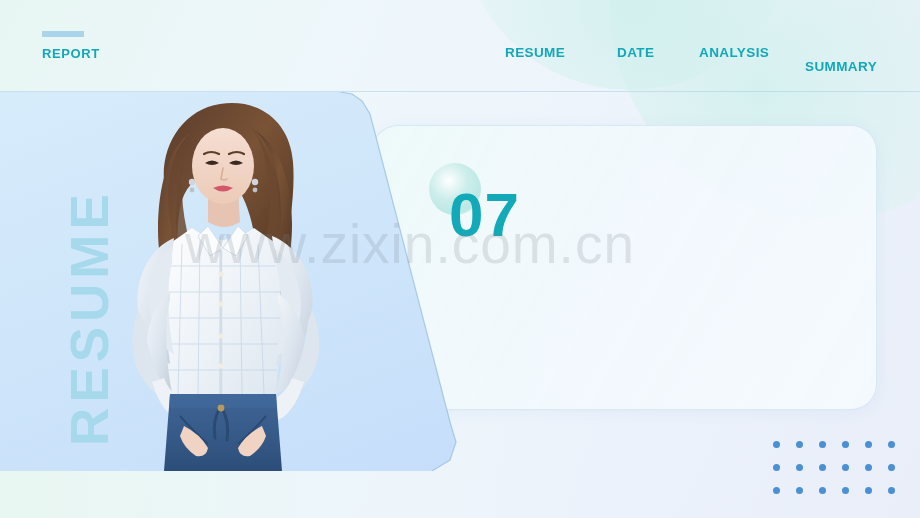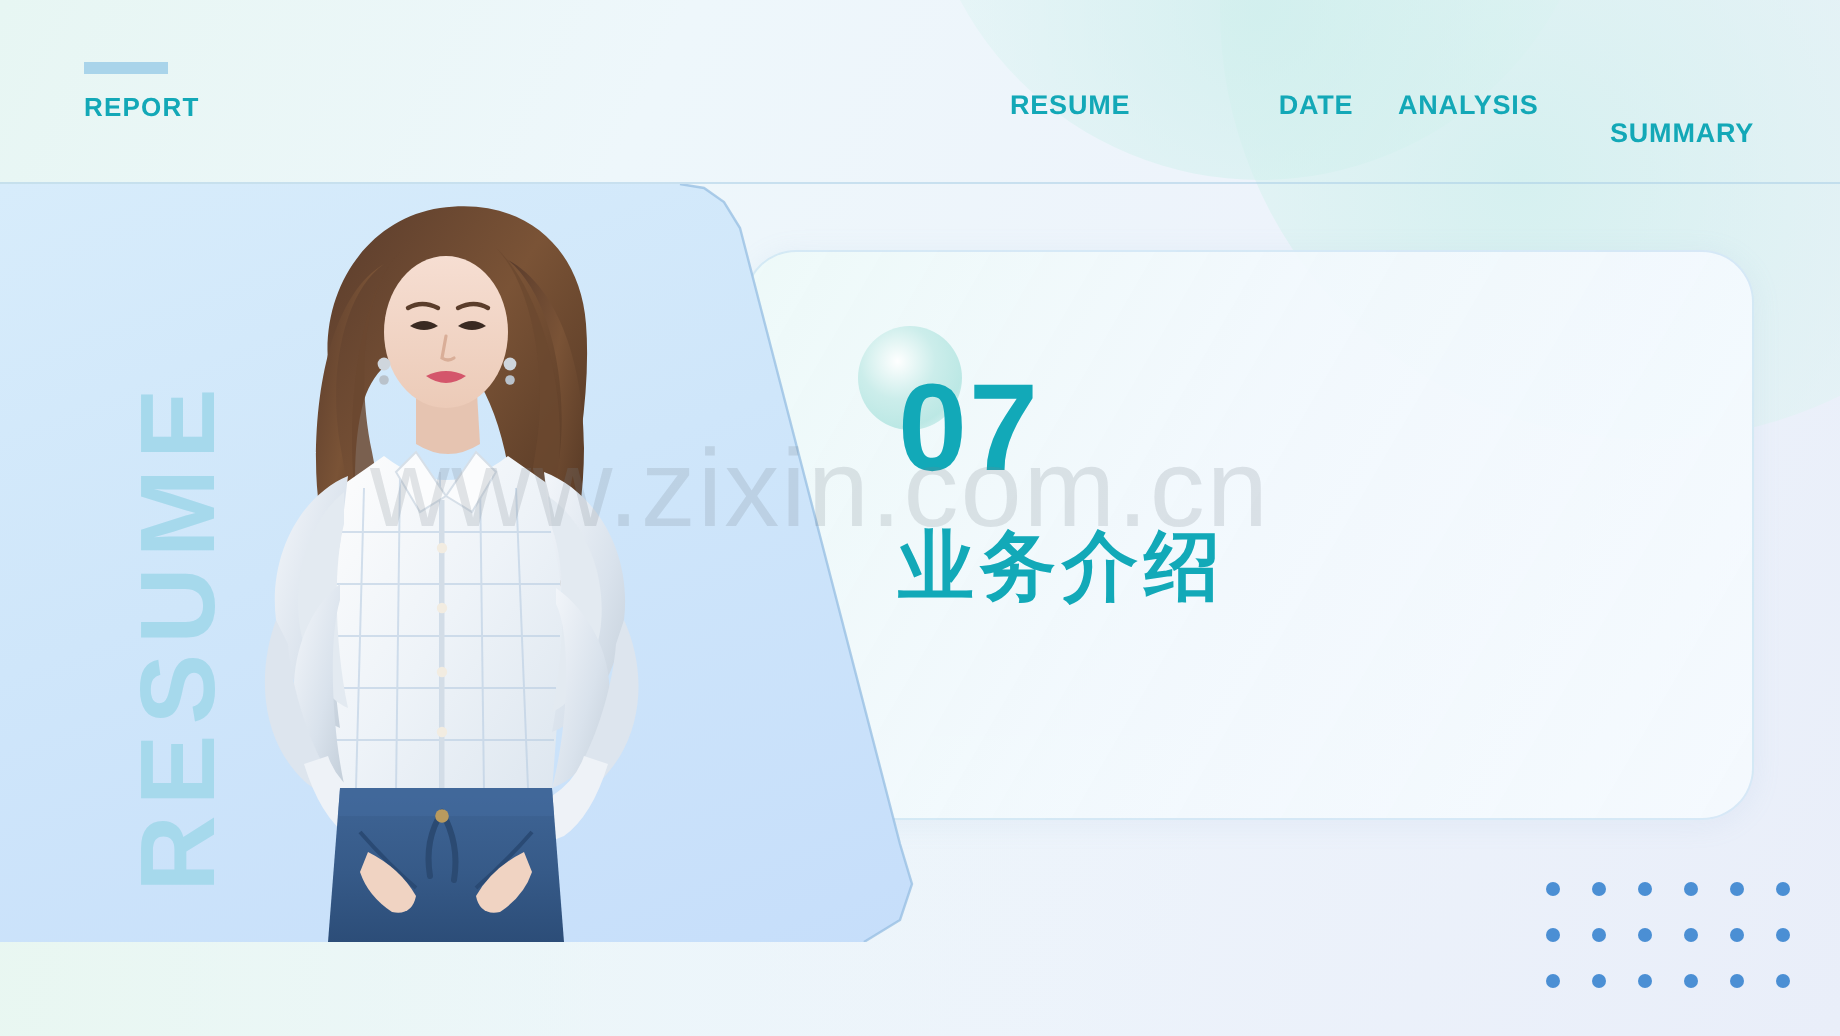--- a/index.html
+++ b/index.html
@@ -68,21 +68,21 @@
   }
   .nav-item {
     color: #13a8b7;
     font-size: 13.5px;
     font-weight: bold;
     letter-spacing: .4px;
     line-height: 1.5;
     cursor: pointer;
   }
   .nav-item.n1 { width: 112px; }
-  .nav-item.n2 { width: 82px; text-align: center; }
+  .nav-item.n2 { width: 82px; }
   .nav-item.n3 { width: 106px; }
   .nav-item.n4 { width: 72px; margin-top: 14px; }
 
   .header-rule {
     position: absolute;
     left: 0; top: 91px;
     width: 920px; height: 1px;
     background: rgba(170,205,230,.55);
   }
 
@@ -341,21 +341,20 @@
         <path d="M158 320 Q144 336 130 348" stroke="#2a4a74" stroke-width="2" fill="none"></path>
 
         <path d="M76 330 Q92 338 100 352 Q98 362 88 360 Q76 352 72 340 Z" fill="#f0d3c2"></path>
         <path d="M154 330 Q138 338 130 352 Q132 362 142 360 Q154 352 158 340 Z" fill="#f0d3c2"></path>
       </g>
     </svg>
   </div>
 
   <div class="glow-circle"></div>
   <div class="big-number">07</div>
-  <div class="cn-title">业务介绍</div>
 
   <div class="watermark">www.zixin.com.cn</div>
 
   <div class="dot-grid">
     <div class="dot"></div>
     <div class="dot"></div>
     <div class="dot"></div>
     <div class="dot"></div>
     <div class="dot"></div>
     <div class="dot"></div>

